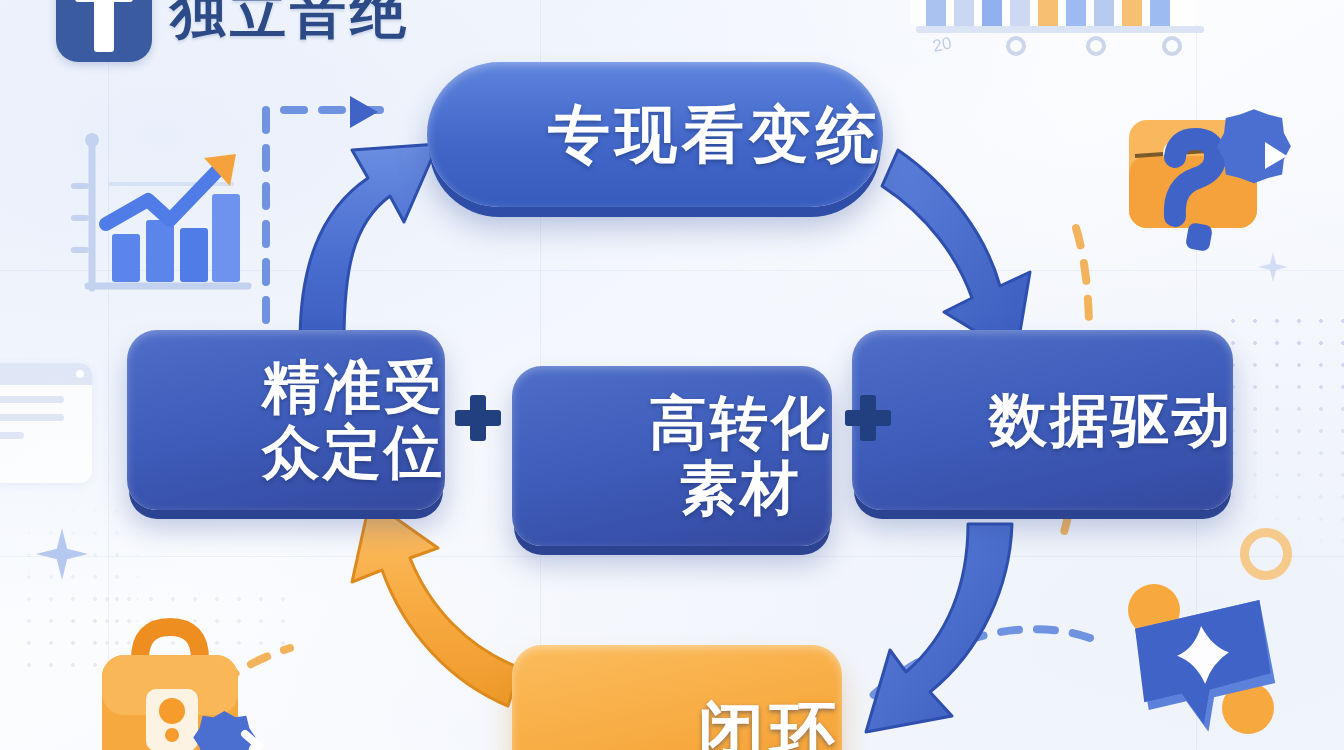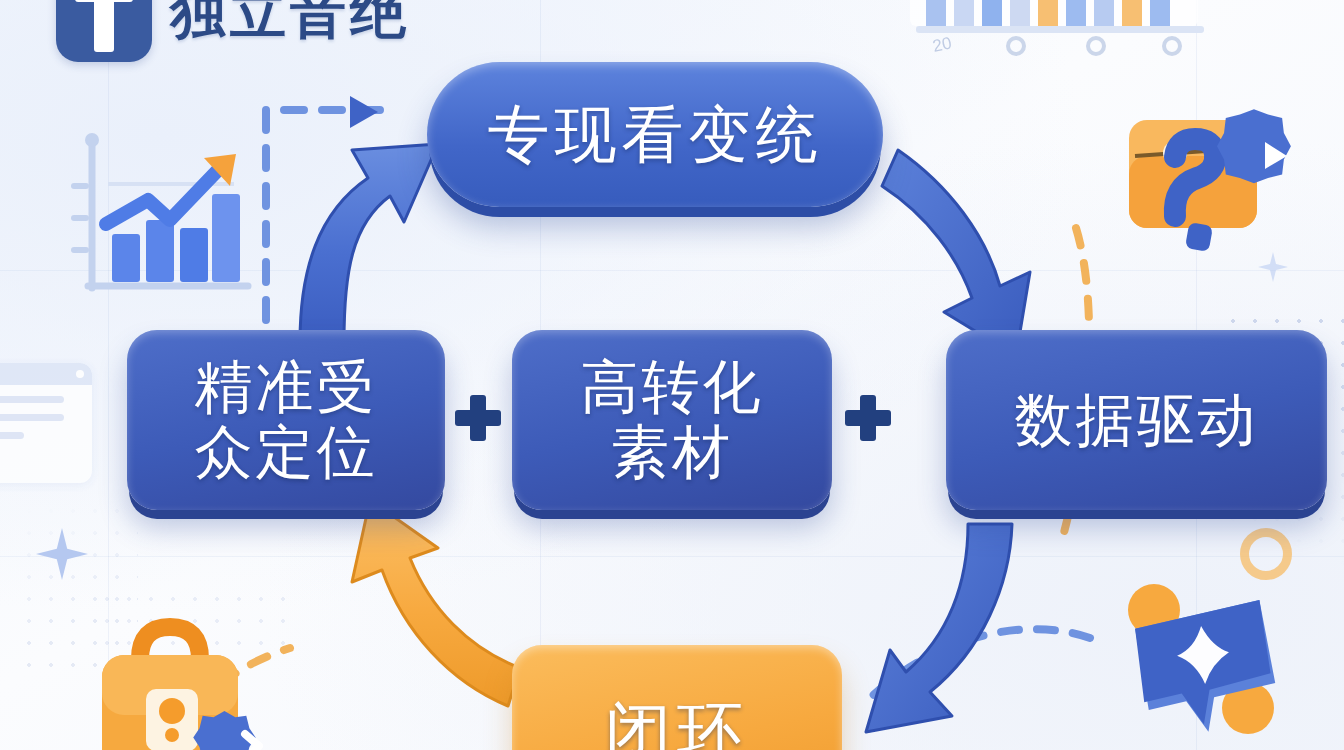--- a/index.html
+++ b/index.html
@@ -49,40 +49,40 @@
 
   
   #browser-mock{position:absolute;left:-58px;top:363px;width:150px;height:120px;
     background:#fdfeff;border-radius:12px;box-shadow:0 2px 10px rgba(120,150,210,.14);
     overflow:hidden;opacity:.85;}
   #browser-mock .bar{height:22px;background:#dde5f6;display:flex;align-items:center;gap:6px;padding-left:9px;}
   #browser-mock .bar i{width:8px;height:8px;border-radius:50%;background:#fff;display:block;}
   #browser-mock .ln{height:7px;border-radius:4px;background:#dbe3f4;margin:11px 12px 0 10px;}
 
   
-  .node{position:absolute;display:flex;align-items:center;justify-content:center;
-    color:#fff;font-weight:normal;text-align:center;line-height:1.12;
+  .node{position:absolute;display:flex;align-items:center;justify-content:flex-end;
+    color:#fff;font-weight:bold;text-align:center;line-height:1.12;
     text-shadow:0 2px 4px rgba(20,40,90,.45);}
 
   #node-top{
     left:427px;top:62px;width:456px;height:145px;border-radius:74px;
     background:linear-gradient(180deg,#5d83dd 0%,#4166c8 58%,#375cbd 100%);
     box-shadow:0 12px 0 -2px #2d4da6, 0 20px 30px rgba(40,70,150,.30),
                inset 0 3px 10px rgba(255,255,255,.33);
     font-size:62px;letter-spacing:5px;}
 
   .node-mid{
     top:330px;height:180px;border-radius:30px;
     background:linear-gradient(168deg,#4e6ec9 0%,#3d5bb8 52%,#34499f 100%);
     box-shadow:0 11px 0 -2px #2b4391, 0 18px 28px rgba(40,70,150,.28),
                inset 0 3px 9px rgba(255,255,255,.27);
     font-size:58px;letter-spacing:3px;}
   #node-left{left:127px;width:318px;}
-  #node-center{left:512px;width:320px;}
-  #node-right{left:946px;width:381px;}
+  #node-center{left:512px;width:320px;margin-top:36px;}
+  #node-right{left:852px;width:381px;}
 
   #node-bottom{
     left:512px;top:645px;width:330px;height:175px;border-radius:30px;
     background:linear-gradient(168deg,#fbbc5c 0%,#f7a93f 55%,#ef9a2c 100%);
     box-shadow:0 11px 0 -2px #de8a1d, 0 18px 28px rgba(200,130,30,.30),
                inset 0 3px 9px rgba(255,255,255,.40);
     font-size:66px;letter-spacing:6px;}
 
   .plus{position:absolute;top:395px;width:46px;height:46px;}
   .plus:before,.plus:after{content:"";position:absolute;background:#22407f;border-radius:3px;}

